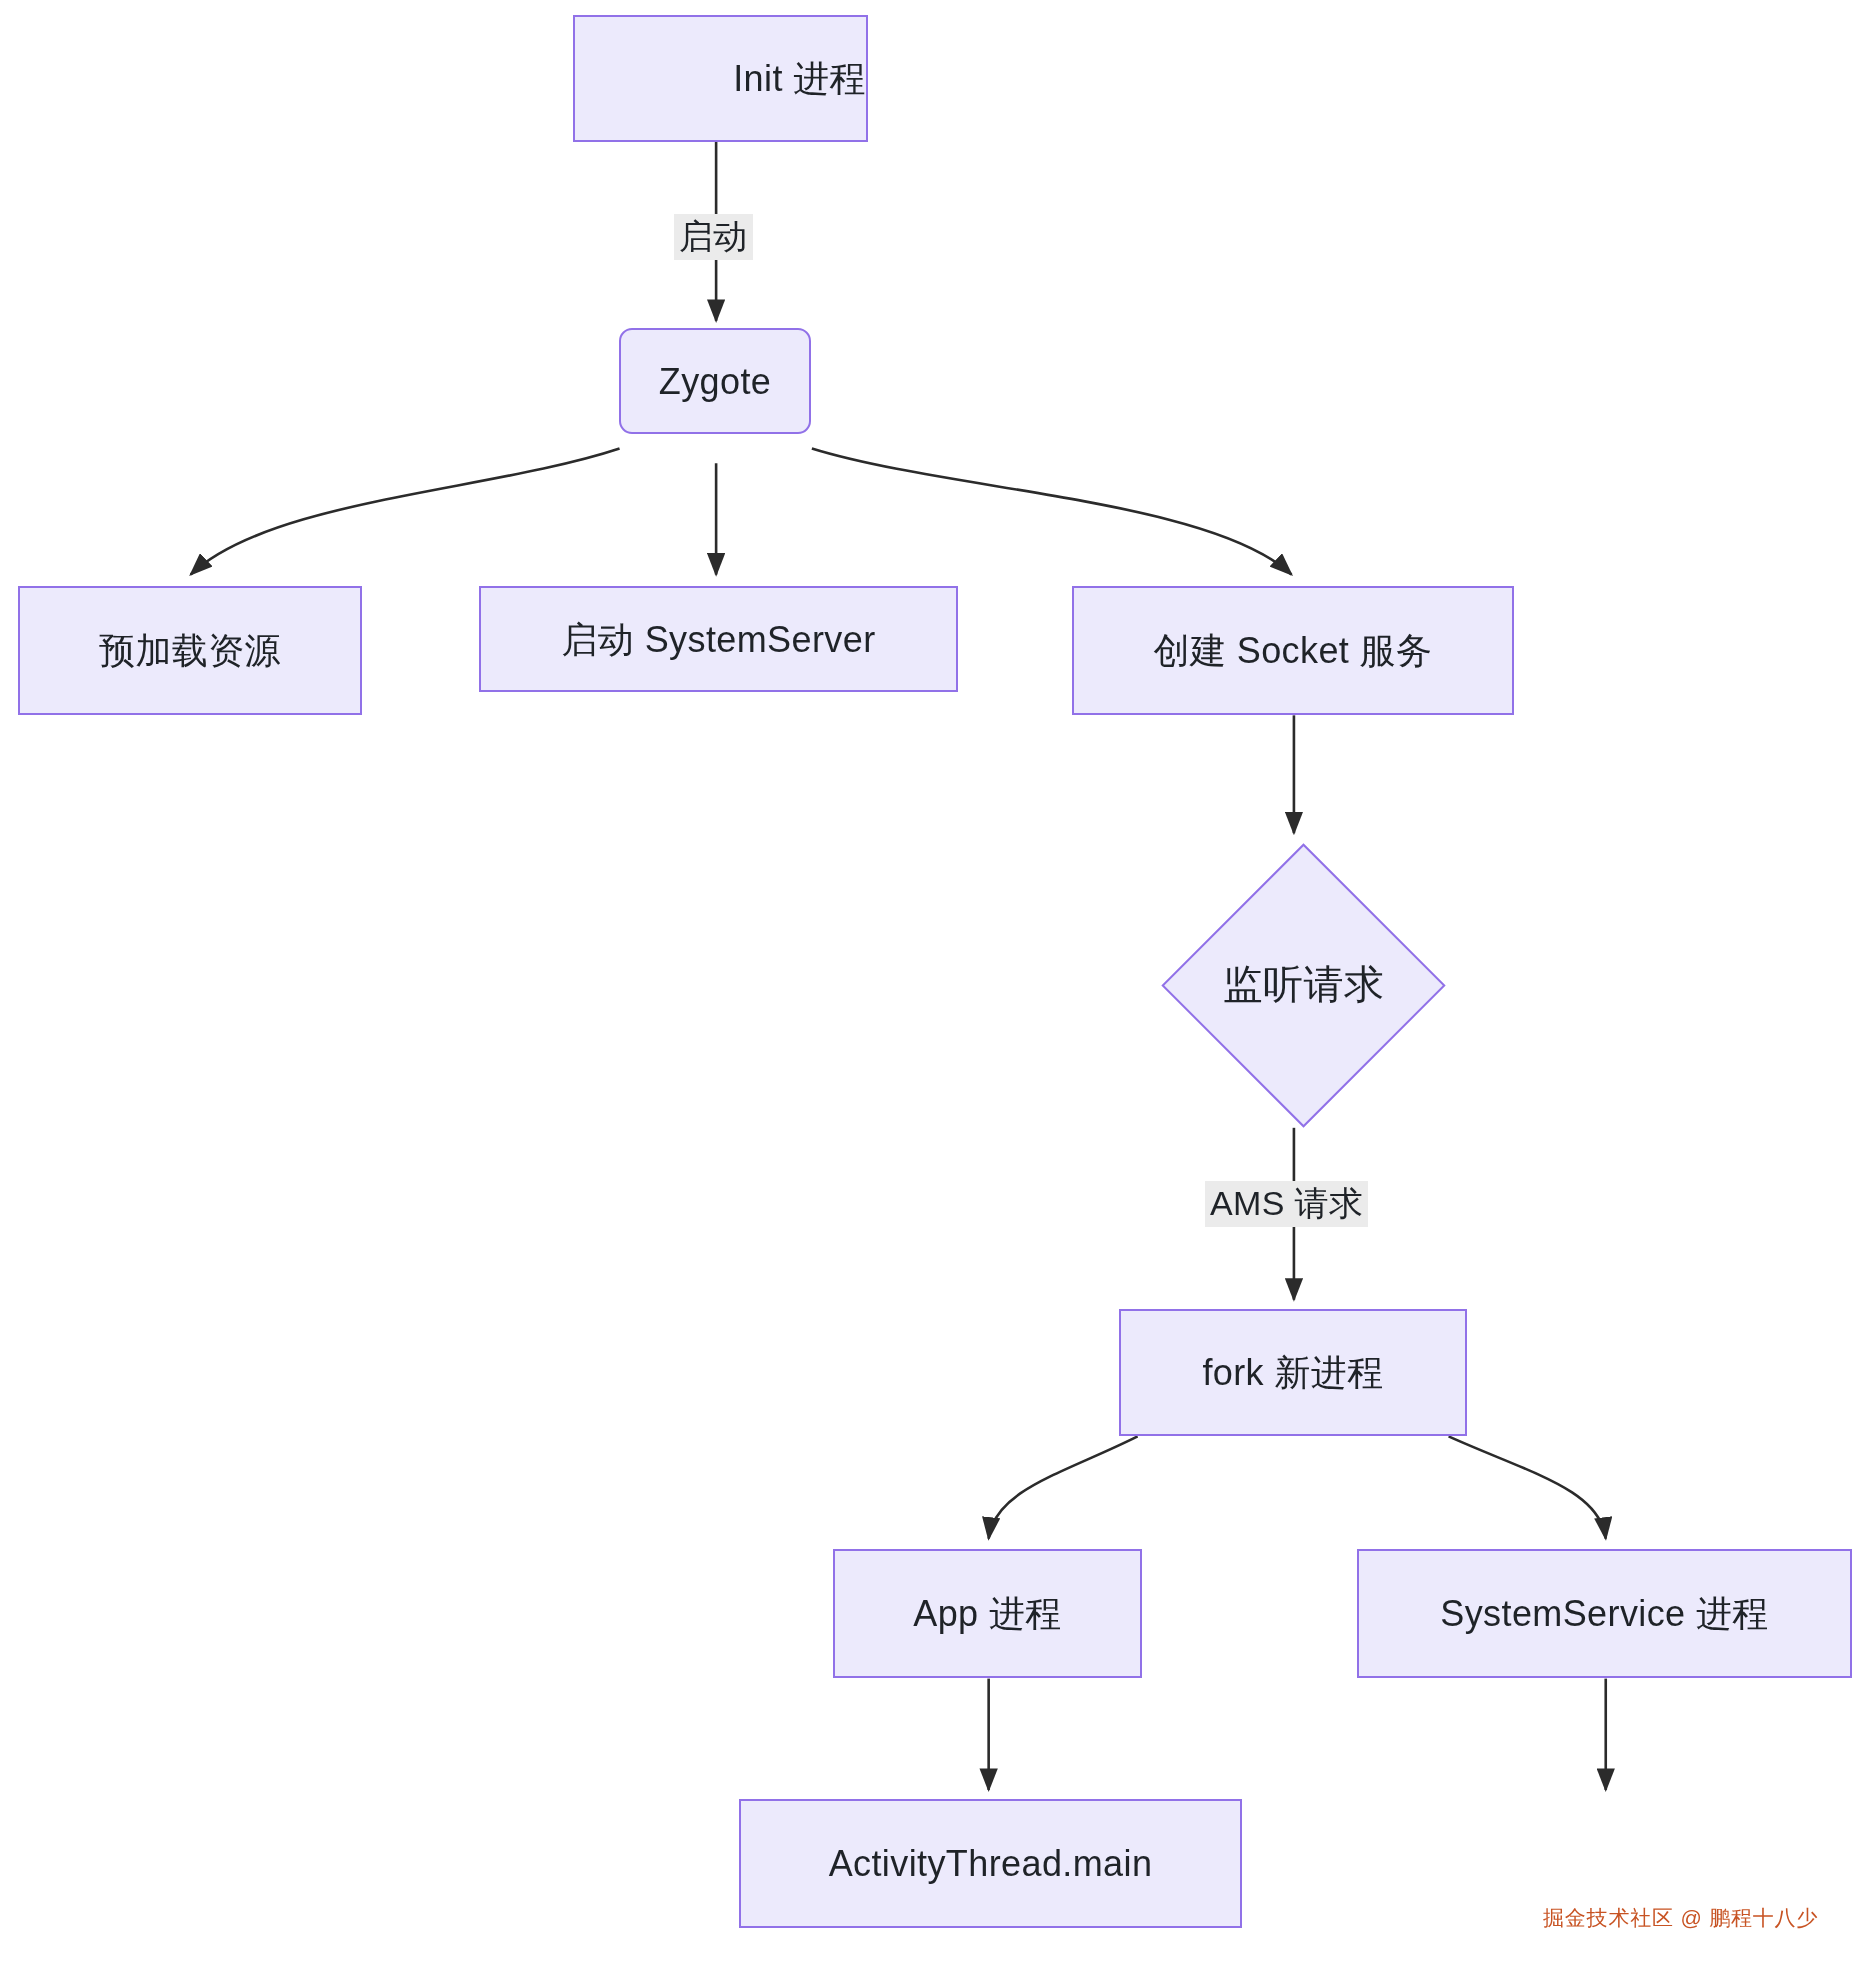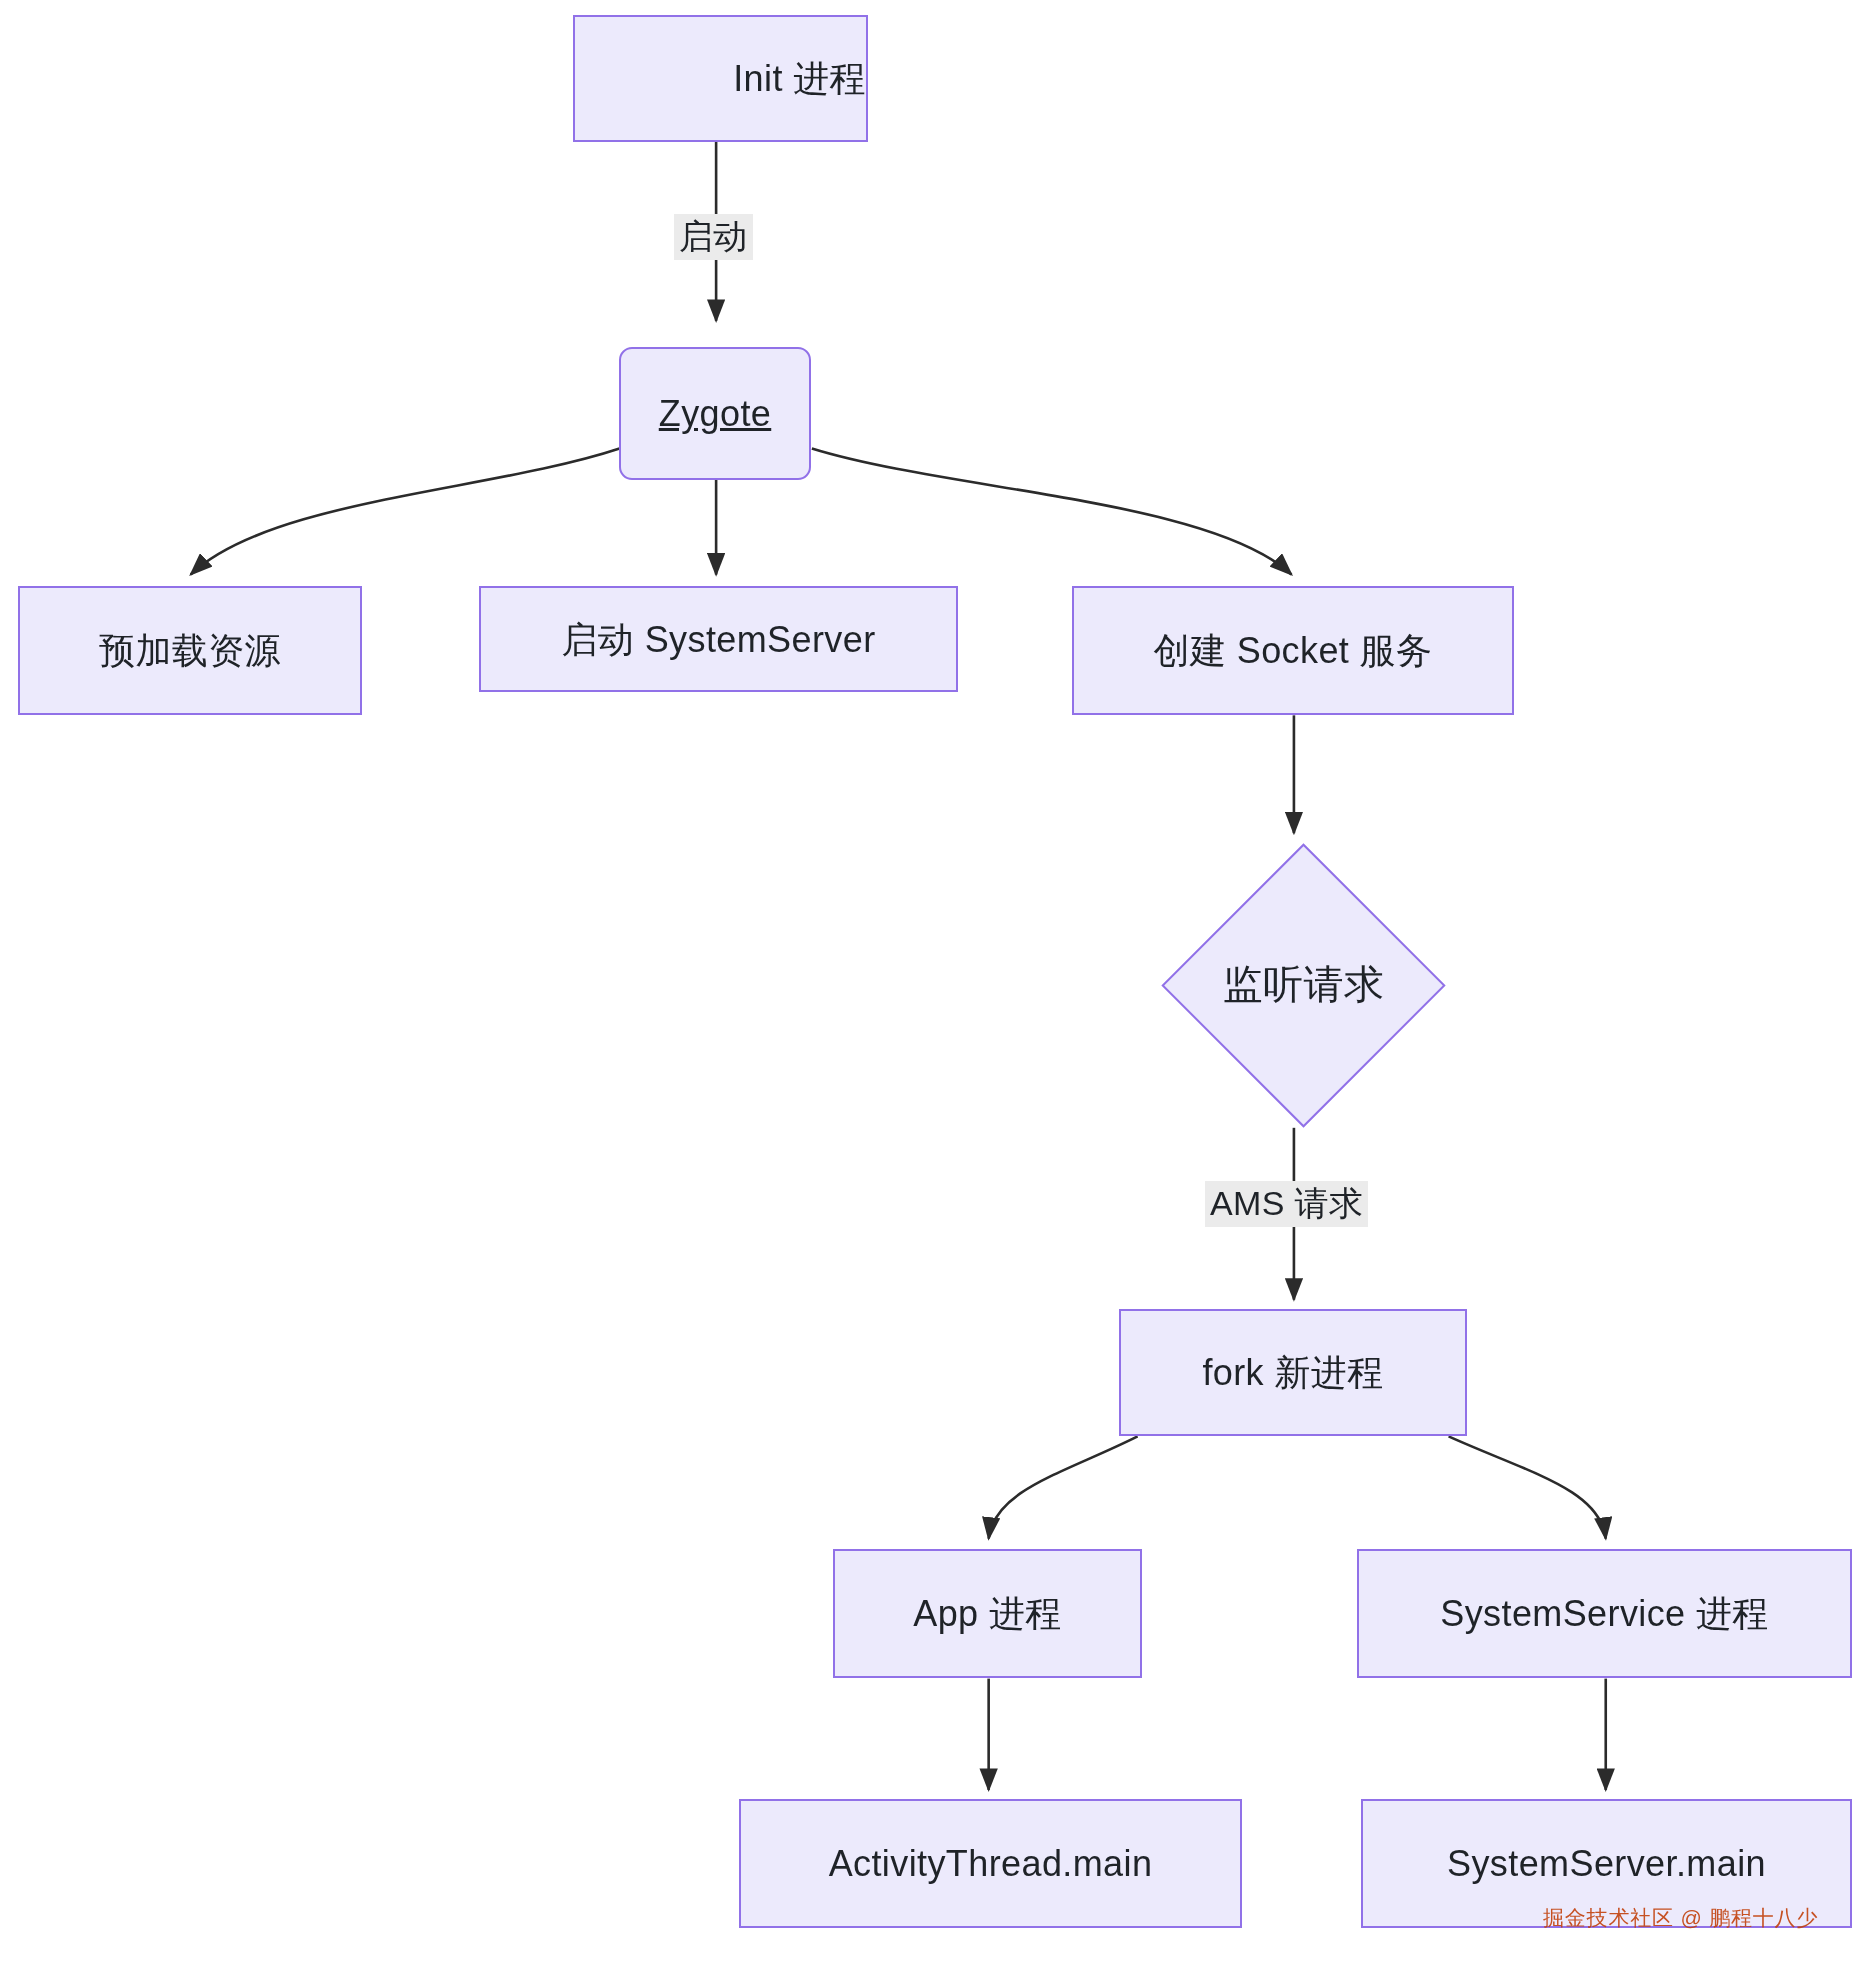--- a/index.html
+++ b/index.html
@@ -110,21 +110,21 @@
 
     <path d="M 1208,2051 L 1208,2187" stroke="#2b2b2b" stroke-width="3.2" fill="none" marker-end="url(#arrowhead)"></path>
 
     <path d="M 1962,2051 L 1962,2187" stroke="#2b2b2b" stroke-width="3.2" fill="none" marker-end="url(#arrowhead)"></path>
   </svg>
 
   <div class="node-box" style="left:573px; top:14.7px; width:295px; height:127px;justify-content:flex-end;">
     <span>Init 进程</span>
   </div>
 
-  <div class="node-box rounded" style="left:619px; top:347px; width:192px; height:133px;text-decoration:underline;">
+  <div class="node-box rounded" style="left:619px; top:328px; width:192px; height:106px;">
     <span>Zygote</span>
   </div>
 
   <div class="node-box" style="left:18px; top:586px; width:344px; height:129px;">
     <span>预加载资源</span>
   </div>
 
   <div class="node-box" style="left:479px; top:586px; width:479px; height:106px;">
     <span>启动 SystemServer</span>
   </div>
@@ -147,23 +147,20 @@
   </div>
 
   <div class="node-box" style="left:1357px; top:1549px; width:495px; height:129px;">
     <span>SystemService 进程</span>
   </div>
 
   <div class="node-box" style="left:739px; top:1799px; width:503px; height:129px;">
     <span>ActivityThread.main</span>
   </div>
 
-  <div class="node-box" style="left:1361px; top:1799px; width:491px; height:129px;">
-    <span>SystemServer.main</span>
-  </div>
 
   <div class="edge-label" style="left:674px; top:214px;">
     <span>启动</span>
   </div>
 
   <div class="edge-label" style="left:1205px; top:1181px;">
     <span>AMS 请求</span>
   </div>
 
   <div class="watermark" style="left:1543px; top:1904px;">

